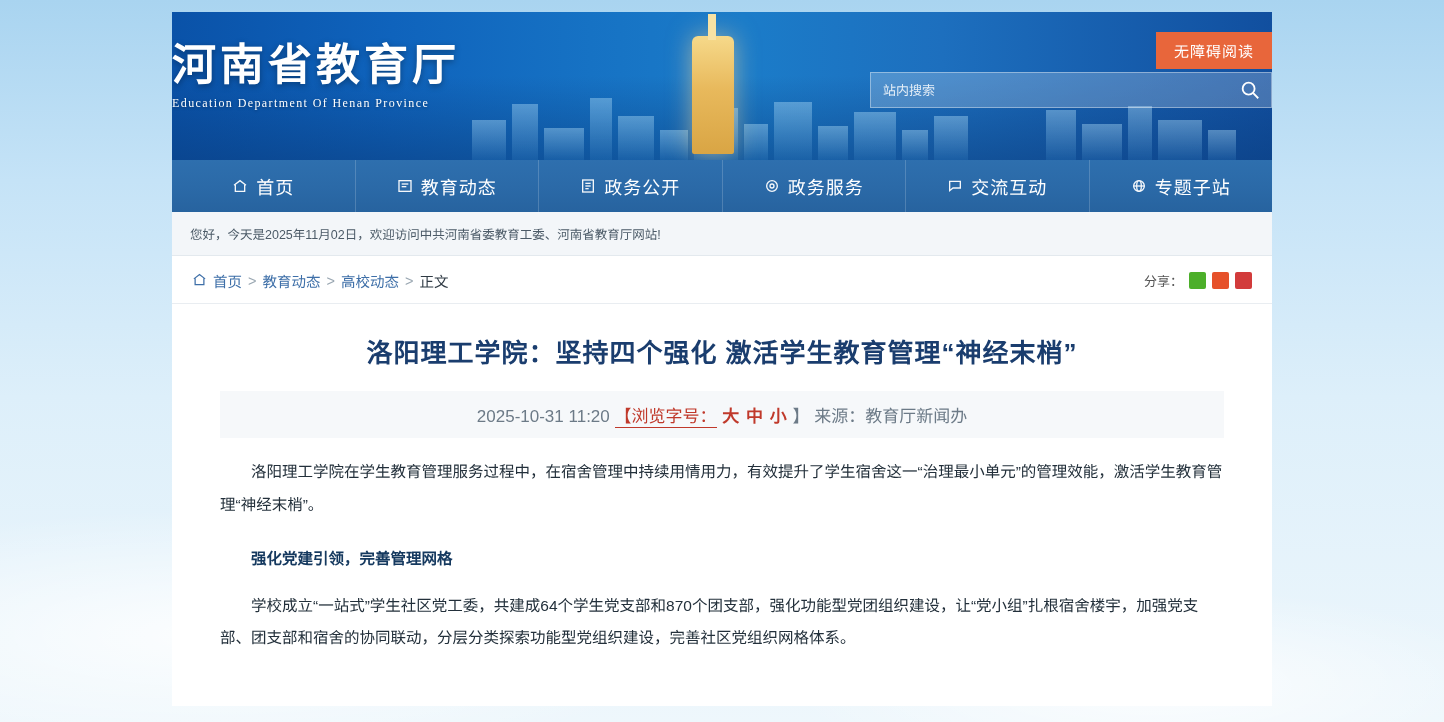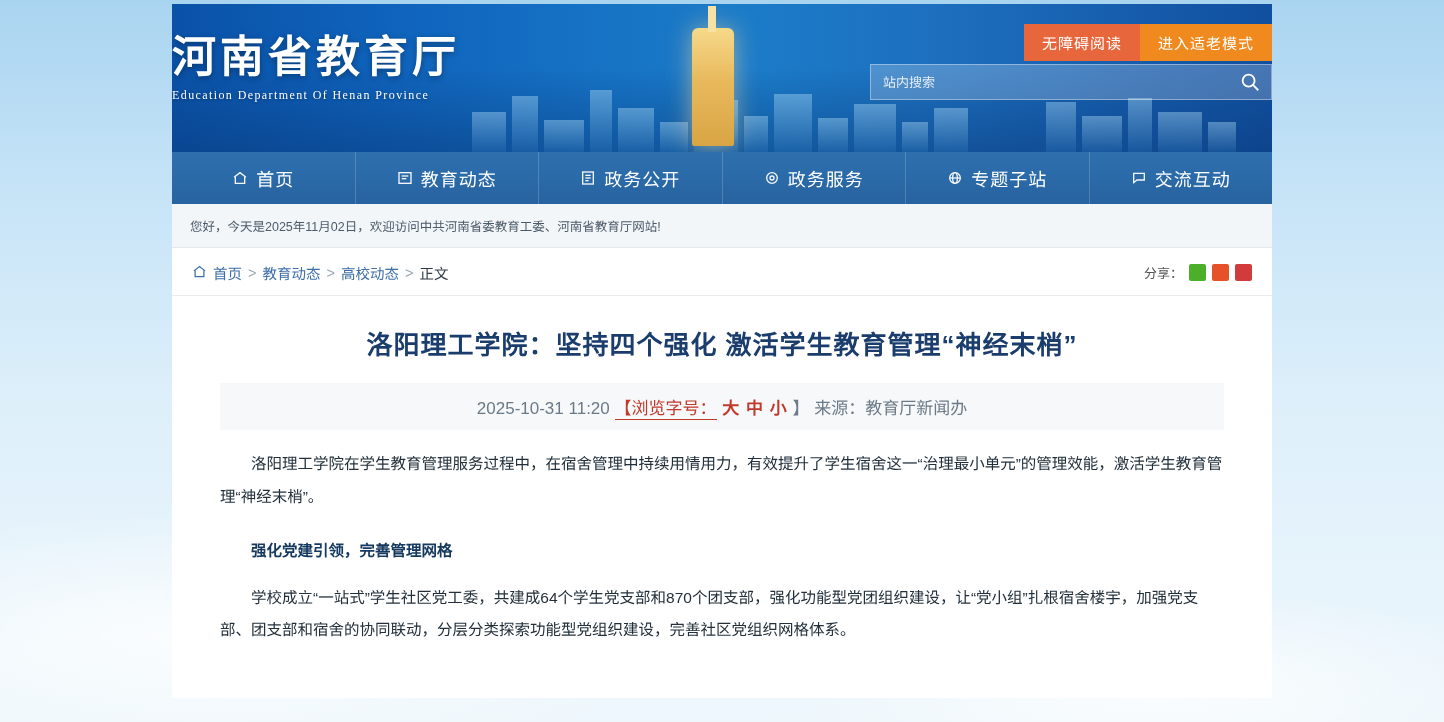--- a/index.html
+++ b/index.html
@@ -20,21 +20,21 @@
     background:
       radial-gradient(ellipse 700px 180px at 15% 88%, rgba(255,255,255,0.85), rgba(255,255,255,0) 70%),
       radial-gradient(ellipse 520px 140px at 80% 95%, rgba(255,255,255,0.8), rgba(255,255,255,0) 70%),
       radial-gradient(ellipse 420px 120px at 50% 60%, rgba(255,255,255,0.5), rgba(255,255,255,0) 70%),
       linear-gradient(180deg, #a9d4f0 0%, #c5e3f7 25%, #ddeffa 55%, #eef7fc 100%);
     z-index: 0;
   }
   .wrap {
     position: relative;
     width: 1100px;
-    margin: 4px auto;
+    margin: 12px auto;
     z-index: 2;
   }
 
   
   .banner {
     position: relative;
     height: 148px;
     overflow: hidden;
     background:
       linear-gradient(90deg, #0a52a8 0%, #0f63bc 20%, #1672c4 38%, #1b7cc9 52%, #1d6fbe 70%, #114f9f 100%);
@@ -287,21 +287,20 @@
     </div>
     <div class="tower"></div>
 
     <div class="logo-area">
       <div class="logo-cn">河南省教育厅</div>
       <div class="logo-en">Education Department Of Henan Province</div>
     </div>
 
     <div class="top-btns">
       <div class="btn-access">无障碍阅读</div>
-      <div class="btn-elder">进入适老模式</div>
     </div>
 
     <div class="search-box">
       <input type="text" placeholder="站内搜索" style="">
       <div class="search-ico">
         <svg width="22" height="22" viewBox="0 0 24 24" fill="none" stroke="#ffffff" stroke-width="2">
           <circle cx="10.5" cy="10.5" r="6.5"></circle>
           <line x1="15.5" y1="15.5" x2="21" y2="21"></line>
         </svg>
       </div>
@@ -344,34 +343,34 @@
         <svg width="16" height="16" viewBox="0 0 24 24" fill="none" stroke="#fff" stroke-width="2">
             <circle cx="12" cy="12" r="8"></circle>
             <circle cx="12" cy="12" r="3"></circle>
           </svg>
       </span>
       <span>政务服务</span>
     </div>
     <div class="nav-item">
       <span class="nico">
         <svg width="16" height="16" viewBox="0 0 24 24" fill="none" stroke="#fff" stroke-width="2">
+            <path d="M4 5h16v10H9l-5 4V5z"></path>
+          </svg>
+      </span>
+      <span>交流互动</span>
+    </div>
+    <div class="nav-item">
+      <span class="nico">
+        <svg width="16" height="16" viewBox="0 0 24 24" fill="none" stroke="#fff" stroke-width="2">
             <circle cx="12" cy="12" r="8"></circle>
             <ellipse cx="12" cy="12" rx="3.5" ry="8"></ellipse>
             <line x1="4" y1="12" x2="20" y2="12"></line>
           </svg>
       </span>
       <span>专题子站</span>
-    </div>
-    <div class="nav-item">
-      <span class="nico">
-        <svg width="16" height="16" viewBox="0 0 24 24" fill="none" stroke="#fff" stroke-width="2">
-            <path d="M4 5h16v10H9l-5 4V5z"></path>
-          </svg>
-      </span>
-      <span>交流互动</span>
     </div>
   </div>
 
   <div class="welcome">您好，今天是2025年11月02日，欢迎访问中共河南省委教育工委、河南省教育厅网站!</div>
 
   <div class="content">
 
     <div class="crumb-row">
       <div class="crumb">
         <span>

